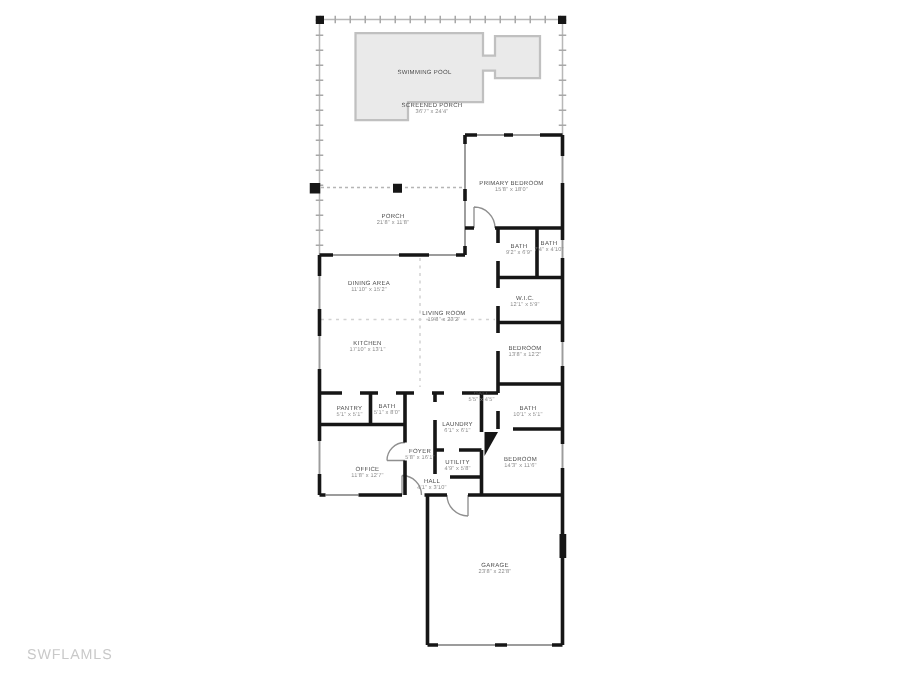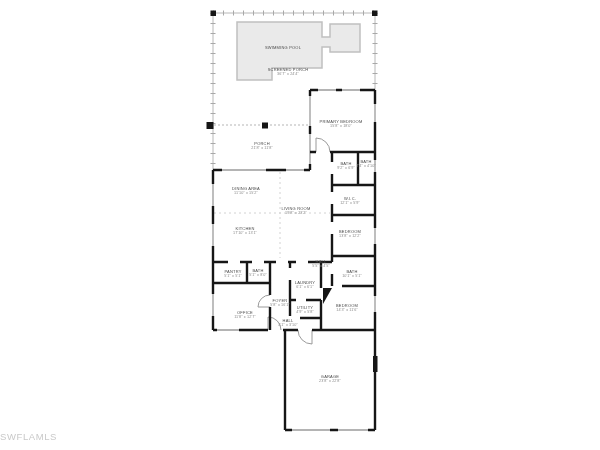--- a/index.html
+++ b/index.html
@@ -4,21 +4,21 @@
 <style>
   html,body{margin:0;padding:0;background:#ffffff;}
   .stage{position:relative;width:600px;height:450px;background:#ffffff;overflow:hidden;
          font-family:"Liberation Sans", sans-serif;}
   .plan-svg{position:absolute;left:0;top:0;}
   .labels{position:absolute;left:0;top:0;width:600px;height:450px;pointer-events:none;}
   .lbl{position:absolute;transform:translate(-50%,-50%) scale(0.5);transform-origin:center;
        text-align:center;white-space:nowrap;}
   .nm{font-size:8px;color:#4a4a4a;letter-spacing:.4px;line-height:9px;}
   .dm{font-size:7.5px;color:#8a8a8a;letter-spacing:.2px;line-height:8.5px;}
-  .watermark{position:absolute;left:0;bottom:8px;font-size:9.5px;color:#c9c9c9;
+  .watermark{position:absolute;left:18px;bottom:8px;font-size:9.5px;color:#c9c9c9;
              letter-spacing:.6px;}
 </style>
 </head>
 <body>
 
 <div class="stage">
 
   <svg class="plan-svg" width="600" height="450" viewBox="0 0 600 450">
 
     <g>

